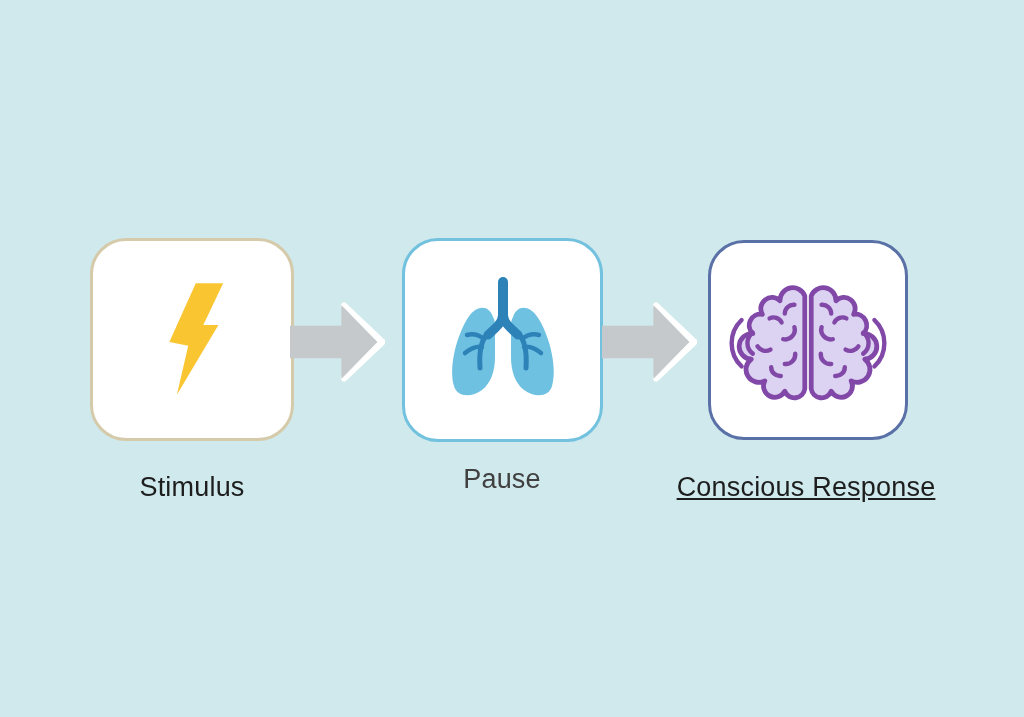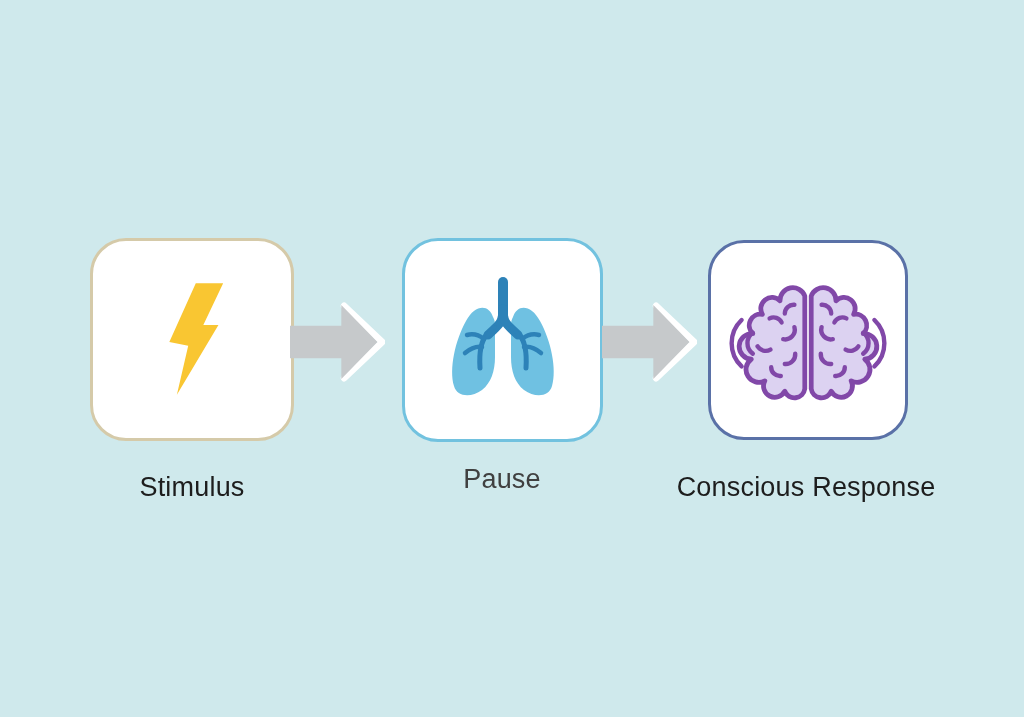--- a/index.html
+++ b/index.html
@@ -137,17 +137,17 @@
   </div>
 
   <div class="step-label label-1" style="color: rgb(29, 29, 29);">
     <span>Stimulus</span>
   </div>
 
   <div class="step-label label-2" style="color: #404040;">
     <div>Pause</div>
   </div>
 
-  <div class="step-label label-3" style="color: rgb(29, 29, 29);">
+  <div class="step-label label-3" style="color: rgb(29, 29, 29); text-decoration: underline;">
     <span>Conscious Response</span>
   </div>
 
 </div>
 
 </body></html>

